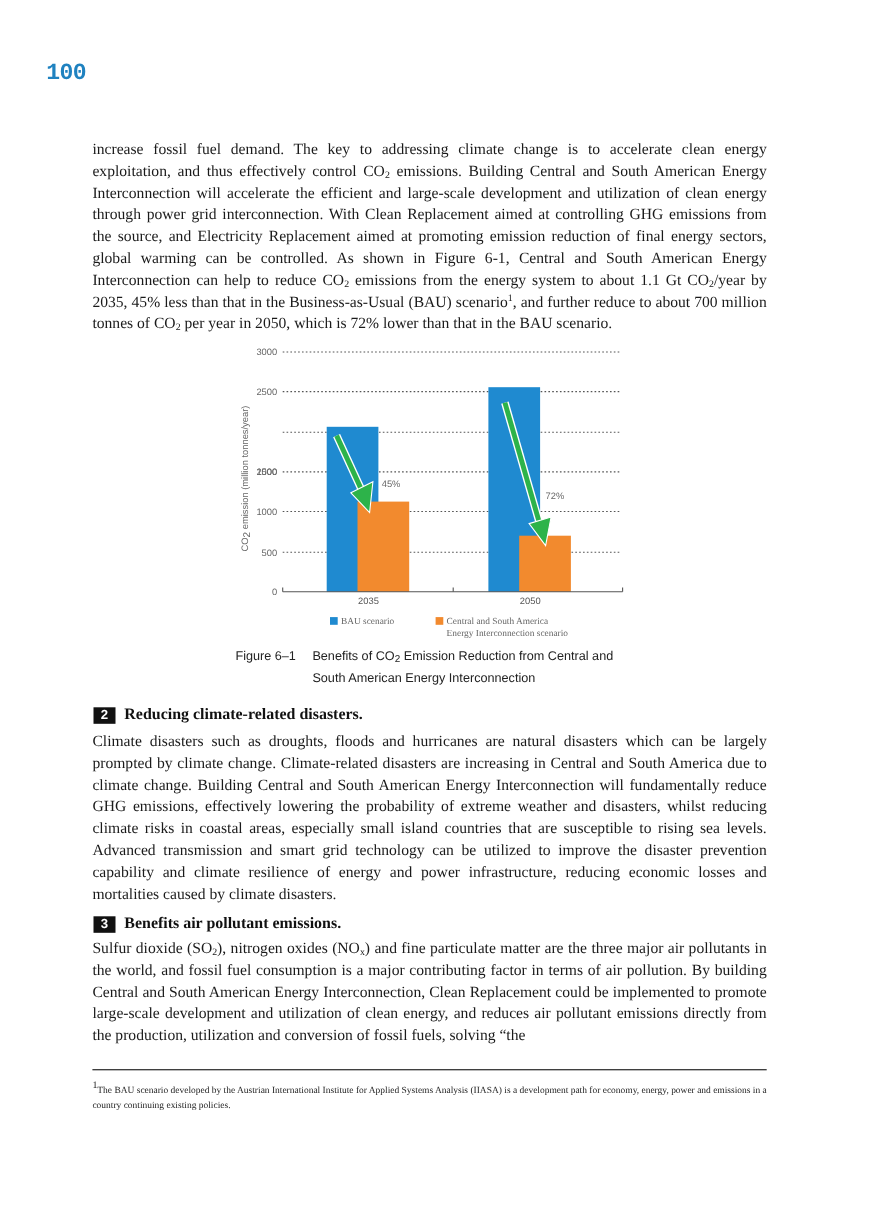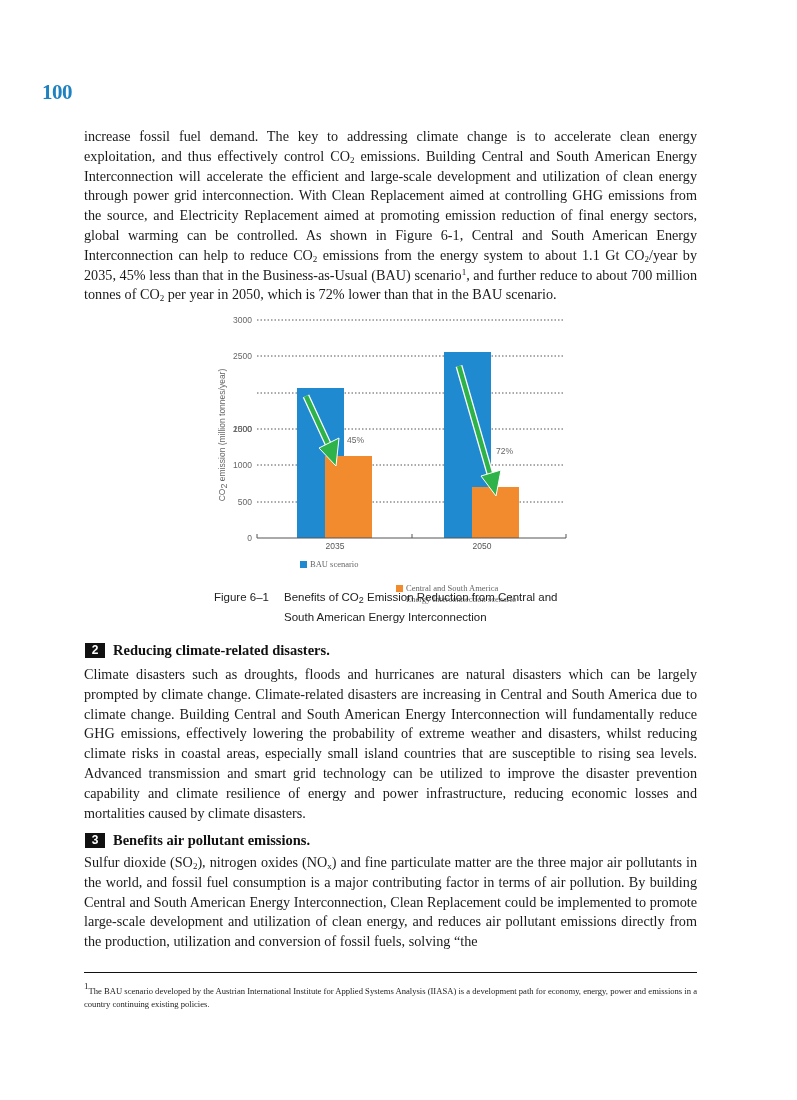--- a/index.html
+++ b/index.html
@@ -1,20 +1,20 @@
 <!DOCTYPE html>
 <html><head>
 <meta charset="utf-8">
 <style>
   html, body { margin: 0; padding: 0; background: #ffffff; }
   body { width: 797px; height: 1100px; position: relative; overflow: hidden; }
   .page-number {
     position: absolute; left: 42px; top: 56px;
-    font-family: Liberation Serif, serif; font-weight: bold;
-    font-size: 21px; color: #1f82c0; letter-spacing: -0.5px; margin-top: 24px;
+    font-family: Liberation Mono, monospace; font-weight: bold;
+    font-size: 21px; color: #1f82c0; letter-spacing: -0.5px;
   }
   .body-text {
     position: absolute; left: 84px; width: 613px;
     font-family: "Liberation Serif", serif; font-size: 14.2px;
     line-height: 19.8px; color: #1a1a1a; text-align: justify;
     margin: 0;
   }
   .p1 { top: 127px; }
   .heading {
     position: absolute; left: 85px;
@@ -129,21 +129,21 @@
   <div class="x-label" style="left:110px; top:231px;">2035</div>
   <div class="x-label" style="left:257px; top:231px;">2050</div>
 
   <div class="pct-label" style="left:142px; top:125px;">45%</div>
   <div class="pct-label" style="left:291px; top:136px;text-align:right;">72%</div>
 
   <div class="legend" style="left:95px;">
     <span class="swatch" style="background:#1f8ad0;"></span>
     <span>BAU scenario</span>
   </div>
-  <div class="legend" style="left:191px;margin-top:24px;">
+  <div class="legend" style="left:191px;">
     <span class="swatch" style="background:#f28a2e;"></span>
     <span><span>Central and South America</span><br><span>Energy Interconnection scenario</span></span>
   </div>
 </div>
 
 <div class="caption">
   <span class="fig-no">Figure 6–1</span>
   <span class="fig-title"><span>Benefits of CO</span><sub>2</sub><span> Emission Reduction from Central and South American Energy Interconnection</span></span>
 </div>
 

